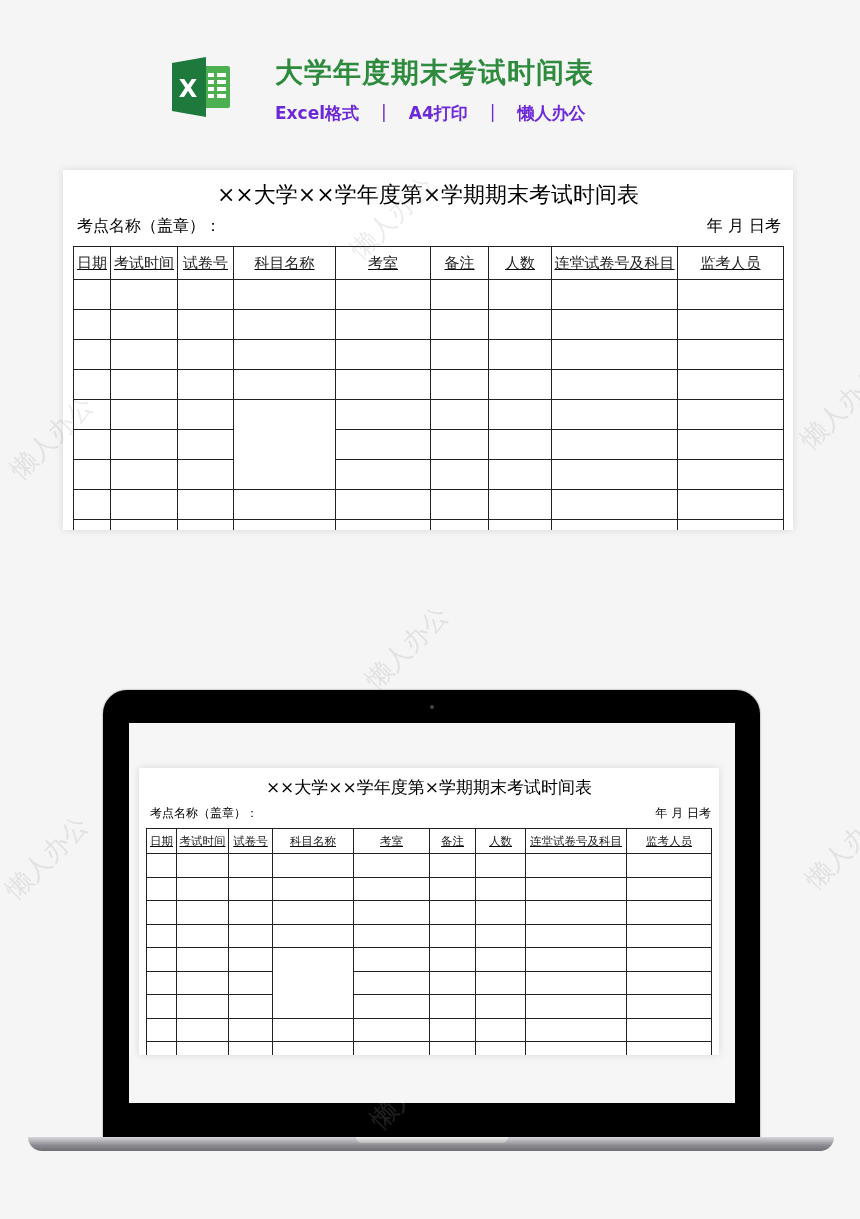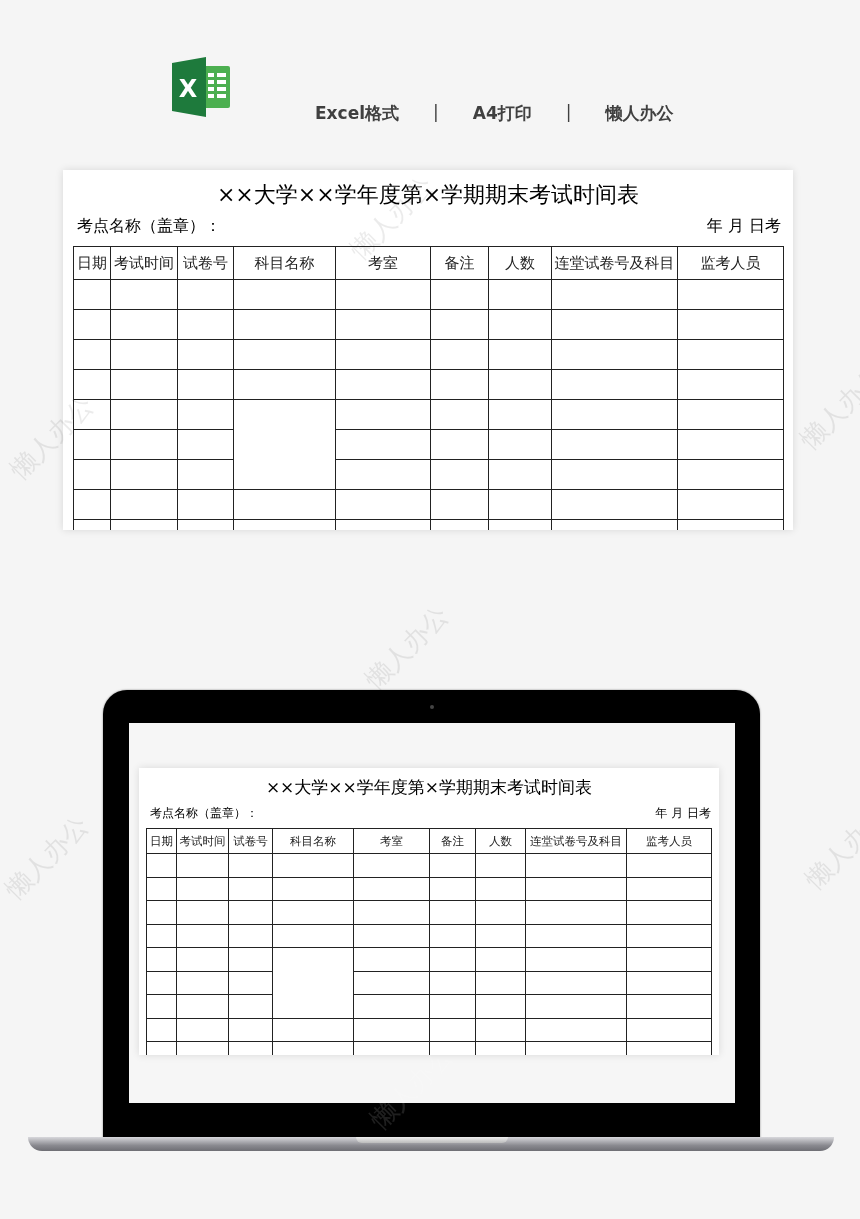--- a/index.html
+++ b/index.html
@@ -1,27 +1,27 @@
 <!DOCTYPE html>
 <html><head>
 <meta charset="utf-8">
 <style>
   html,body{margin:0;padding:0;}
   body{width:860px;height:1219px;background:#f5f5f5;position:relative;overflow:hidden;font-family:"DejaVu Serif","Liberation Serif",serif;}
   .header{position:absolute;left:0;top:0;width:860px;height:150px;}
   .xl-icon{position:absolute;left:170px;top:55px;width:64px;height:64px;}
   .title{position:absolute;left:275px;top:54px;font-family:"DejaVu Sans","Liberation Sans",sans-serif;font-weight:bold;font-size:28px;color:#2e8b3e;letter-spacing:1px;}
-  .subtitle{position:absolute;left:275px;top:102px;font-family:"DejaVu Sans","Liberation Sans",sans-serif;font-weight:bold;font-size:17px;color:#404040;display:flex;gap:16px;margin-left:40px;}
+  .subtitle{position:absolute;left:275px;top:102px;font-family:"DejaVu Sans","Liberation Sans",sans-serif;font-weight:bold;font-size:17px;color:#6d28d9;display:flex;gap:4px;}
   .subtitle .sep{margin:0 18px;font-weight:normal;}
   .wm{position:absolute;font-size:26px;color:rgba(0,0,0,0.08);transform:rotate(-45deg);white-space:nowrap;font-family:"DejaVu Serif",serif;pointer-events:none;}
 
   .sheet{position:absolute;background:#fff;box-shadow:0 0 8px rgba(0,0,0,0.12);overflow:hidden;}
   .sheet-title{position:absolute;width:100%;text-align:center;color:#000;}
   .sheet-meta{position:absolute;color:#000000;}
-  table.grid{position:absolute;border-collapse:collapse;table-layout:fixed;}
+  table.grid{position:absolute;border-collapse:collapse;table-layout:fixed;text-decoration:underline;}
   table.grid td{border:1.5px solid #222;padding:0;text-align:center;color:#222;overflow:hidden;white-space:nowrap;}
 
   
   .s1{left:63px;top:170px;width:730px;height:360px;}
   .s1 .sheet-title{top:10px;font-size:22px;}
   .s1 .meta-left{left:14px;top:46px;font-size:16px;}
   .s1 .meta-right{right:12px;top:46px;font-size:16px;}
   .s1 table.grid{left:10px;top:76px;}
   .s1 table.grid td{height:29px;font-size:15px;}
   .s1 table.grid tr.hd td{height:32px;}
@@ -54,20 +54,21 @@
       <rect x="38" y="25" width="6" height="4"></rect>
         <rect x="47" y="25" width="9" height="4"></rect>
       <rect x="38" y="32" width="6" height="4"></rect>
         <rect x="47" y="32" width="9" height="4"></rect>
       <rect x="38" y="39" width="6" height="4"></rect>
         <rect x="47" y="39" width="9" height="4"></rect>
     </g>
     <polygon points="2,8 36,2 36,62 2,56" fill="#1e7a3c"></polygon>
     <text x="18" y="42" font-family="DejaVu Sans, sans-serif" font-weight="bold" font-size="24" fill="#fff" text-anchor="middle">X</text>
   </svg>
+  <div class="title">大学年度期末考试时间表</div>
   <div class="subtitle">
     <span>Excel格式</span>
     <span class="sep">|</span>
     <span>A4打印</span>
     <span class="sep">|</span>
     <span>懒人办公</span>
   </div>
 </div>
 
 <div class="sheet s1">

